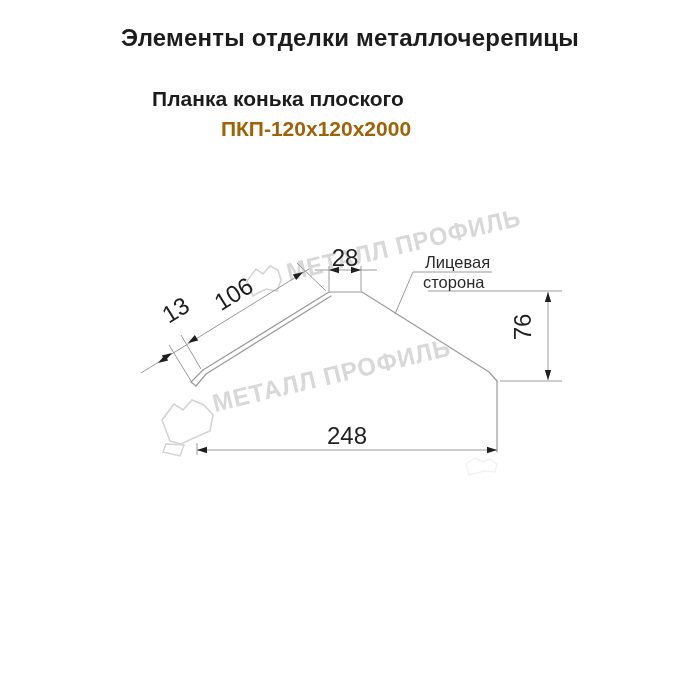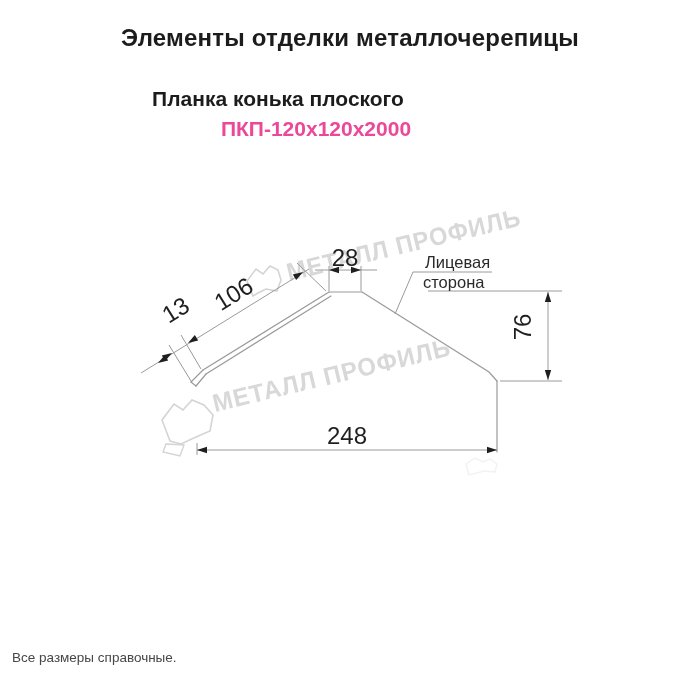--- a/index.html
+++ b/index.html
@@ -10,21 +10,21 @@
   .title{
     position:absolute;top:24px;left:0;width:700px;text-align:center;
     font-size:24px;font-weight:bold;color:#1c1c1c;letter-spacing:0.2px;
   }
   .subtitle{
     position:absolute;top:87px;left:0;width:556px;text-align:center;
     font-size:21px;font-weight:bold;color:#1c1c1c;
   }
   .model{
     position:absolute;top:117px;left:0;width:632px;text-align:center;
-    font-size:21px;font-weight:bold;color:#ec4899;
+    font-size:21px;font-weight:bold;color:#a16207;
   }
   .footer-note{
     position:absolute;left:12px;font-size:13.5px;color:#474747;
   }
   .note1{top:650px;}
   .note2{top:668px;}
   svg.diagram{position:absolute;left:0;top:0;}
   .dim-text{font-size:24px;fill:#1f1f1f;font-family:"Liberation Sans","DejaVu Sans",sans-serif;}
   .lbl-text{font-size:16.5px;fill:#2a2a2a;font-family:"Liberation Sans","DejaVu Sans",sans-serif;}
   .wm-text{font-size:25px;font-weight:bold;fill:#d8d8d8;font-family:"Liberation Sans","DejaVu Sans",sans-serif;letter-spacing:1px;}
@@ -103,15 +103,14 @@
       <text class="dim-text" transform="translate(238,301) rotate(-32)" text-anchor="middle">106</text>
       <text class="dim-text" transform="translate(180,317) rotate(-32)" text-anchor="middle">13</text>
     </g>
 
     <g>
       <text class="lbl-text" x="425" y="268">Лицевая</text>
       <text class="lbl-text" x="423" y="288">сторона</text>
     </g>
   </svg>
 
-  <div class="footer-note note1">Все размеры справочные.</div>
 
 </div>
 
 </body></html>

